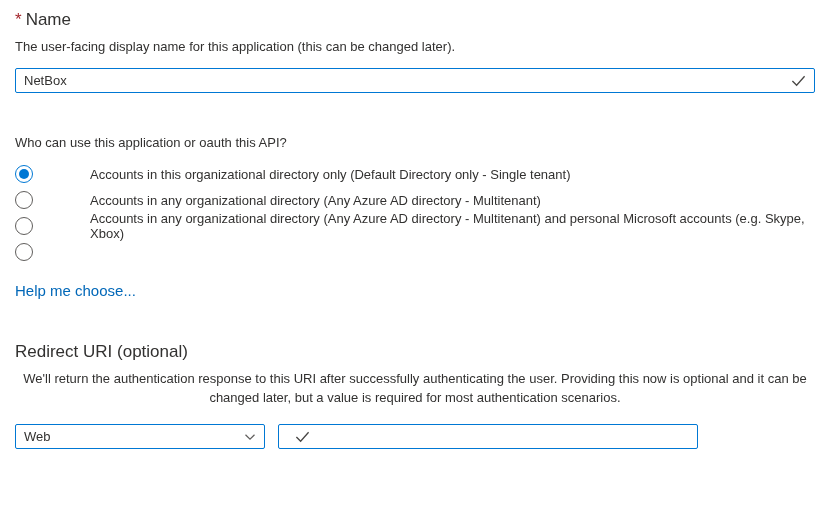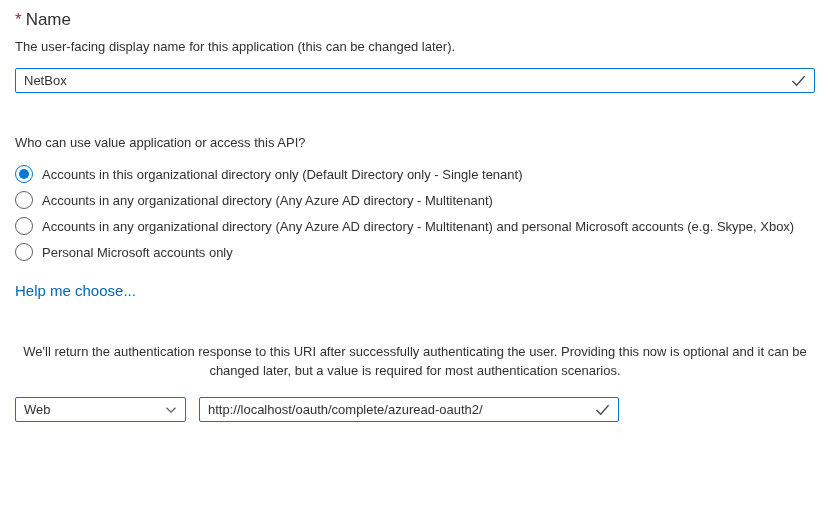--- a/index.html
+++ b/index.html
@@ -29,39 +29,39 @@
   .field .value { flex: 1; white-space: nowrap; overflow: hidden; }
   .check-icon { flex: 0 0 auto; margin-left: 8px; display: flex; align-items: center; color: var(--check); }
   .chev-icon  { flex: 0 0 auto; margin-left: 8px; display: flex; align-items: center; color: var(--chevron); }
 
   .name-input { margin-top: 12px; width: 800px; }
 
   .section { margin-top: 42px; }
   .question { font-size: 13px; margin-top: 16px; }
 
   .radios { margin-top: 11px; }
-  .radio-row { display: flex; align-items: center; height: 26px; cursor: pointer; }
+  .radio-row { display: flex; align-items: center; height: 26px; cursor: pointer; gap: 48px; }
   .radio {
     width: 18px; height: 18px;
     border: 1px solid var(--radio_border);
     border-radius: 50%;
     background: #fff;
     display: flex; align-items: center; justify-content: center;
     flex: 0 0 auto;
   }
   .radio .dot { width: 10px; height: 10px; border-radius: 50%; background: transparent; }
   .radio-row.selected .radio { border-color: var(--accent); }
   .radio-row.selected .radio .dot { background: var(--accent); }
   .radio-label { font-size: 13px; margin-left: 9px; }
 
   .link { display: inline-block; margin-top: 17px; font-size: 15px; color: var(--link); text-decoration: none; cursor: pointer; }
 
   .redirect-desc { max-width: 806px; text-align: center; }
   .controls { margin-top: 17px; display: flex; gap: 13px; }
-  .platform-select { width: 171px; cursor: pointer; }
+  .platform-select { width: 250px; cursor: pointer; }
   .uri-input { width: 420px; }
 </style>
 </head>
 <body>
 
 <div class="page">
 
   <div class="section-title"><span class="required">*</span><span>Name</span></div>
 
   <div class="desc">The user-facing display name for this application (this can be changed later).</div>
@@ -69,21 +69,21 @@
   <div class="field name-input">
     <span class="value">NetBox</span>
     <span class="check-icon">
       <svg width="15" height="15" viewBox="0 0 16 16">
           <path d="M1.5 8.5l4.5 4.5L14.5 3.5" fill="none" stroke="currentColor" stroke-width="1.4"></path>
         </svg>
     </span>
   </div>
 
   <div class="section">
-    <div class="question">Who can use value application or access this API?</div>
+    <div class="question">Who can use this application or oauth this API?</div>
 
     <div class="radios">
       <div class="radio-row selected">
         <span class="radio">
             <span class="dot"></span>
           </span>
         <span class="radio-label">Accounts in this organizational directory only (Default Directory only - Single tenant)</span>
       </div>
       <div class="radio-row">
         <span class="radio">
@@ -94,41 +94,40 @@
       <div class="radio-row">
         <span class="radio">
             <span class="dot"></span>
           </span>
         <span class="radio-label">Accounts in any organizational directory (Any Azure AD directory - Multitenant) and personal Microsoft accounts (e.g. Skype, Xbox)</span>
       </div>
       <div class="radio-row">
         <span class="radio">
             <span class="dot"></span>
           </span>
-        <span class="radio-label">Personal Microsoft accounts only</span>
       </div>
     </div>
 
     <a class="link">Help me choose...</a>
   </div>
 
   <div class="section">
+    <div class="section-title">Redirect URI (optional)</div>
     <div class="desc redirect-desc">We'll return the authentication response to this URI after successfully authenticating the user. Providing this now is optional and it can be changed later, but a value is required for most authentication scenarios.</div>
 
     <div class="controls">
       <div class="field platform-select">
         <span class="value">Web</span>
         <span class="chev-icon">
           <svg width="12" height="12" viewBox="0 0 16 16">
               <path d="M2 5l6 6 6-6" fill="none" stroke="currentColor" stroke-width="1.6"></path>
             </svg>
         </span>
       </div>
       <div class="field uri-input">
-        <span class="value">http://localhost/oauth/complete/azuread-oauth2/</span>
         <span class="check-icon">
           <svg width="15" height="15" viewBox="0 0 16 16">
               <path d="M1.5 8.5l4.5 4.5L14.5 3.5" fill="none" stroke="currentColor" stroke-width="1.4"></path>
             </svg>
         </span>
       </div>
     </div>
   </div>
 
 </div>

